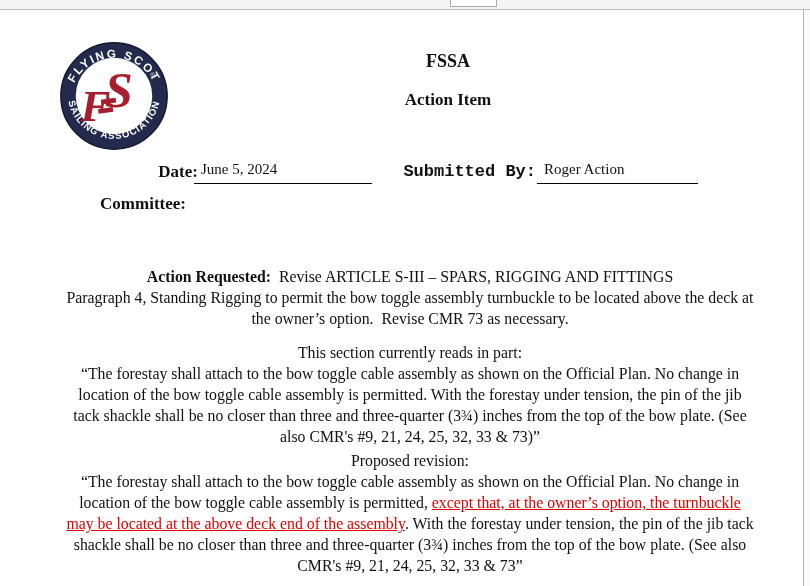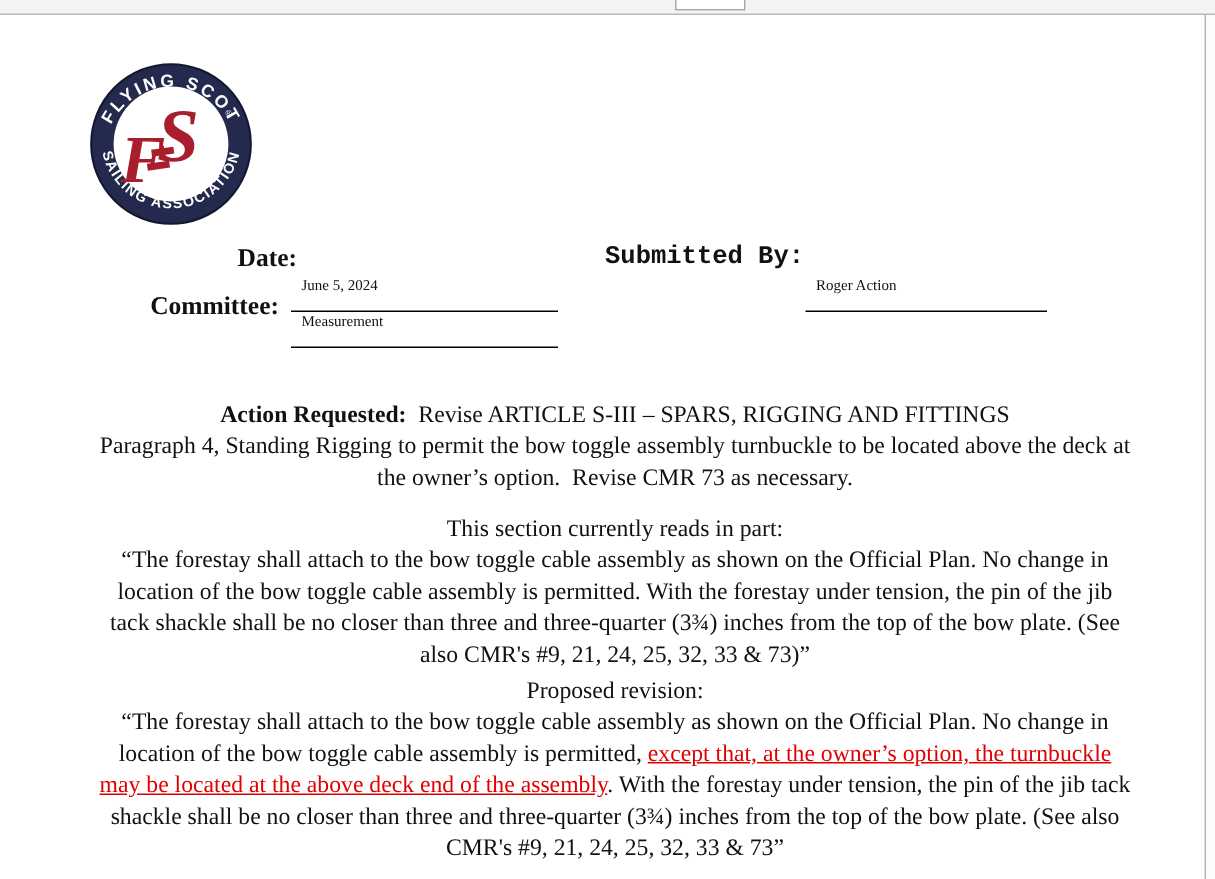--- a/index.html
+++ b/index.html
@@ -13,21 +13,21 @@
   
   .page{position:absolute;left:0;top:10px;width:803px;height:576px;
     background:#fff;border-right:1px solid #b5b5b5;}
   .logo{position:absolute;left:58px;top:30px;width:112px;height:112px;}
   .org-title{position:absolute;left:98px;top:41px;width:700px;text-align:center;
     font-weight:bold;font-size:18px;}
   .doc-title{position:absolute;left:98px;top:80px;width:700px;text-align:center;
     font-weight:bold;font-size:17px;}
   .form-label{position:absolute;font-weight:bold;font-size:17px;text-align:right;}
   .form-value{position:absolute;height:23px;border-bottom:1.5px solid #000;
-    font-size:10px;padding-left:7px;box-sizing:border-box;margin-top:24px;}
+    font-size:15px;padding-left:7px;box-sizing:border-box;}
   .lbl-date{left:70px;top:152px;width:128px;}
   .val-date{left:194px;top:151px;width:178px;}
   .lbl-committee{left:58px;top:184px;width:128px;}
   .val-committee{left:194px;top:175px;width:178px;}
   .lbl-submitted{left:388px;top:152px;width:148px;font-family:Liberation Mono, monospace;}
   .val-submitted{left:537px;top:151px;width:161px;}
   .para{position:absolute;left:65px;width:690px;font-size:15.8px;line-height:21px;text-align:center;}
   .p-action{top:256px;}
   .p-current{top:332px;}
   .p-proposed{top:440px;}
@@ -61,26 +61,27 @@
         <textPath href="#arcBottom" startOffset="50%" text-anchor="middle">SAILING ASSOCIATION</textPath>
       </text>
       <g style="fill:var(--monogram_red,#a81e2d)">
         <text x="24" y="87" font-size="48" font-style="italic" font-weight="bold" font-family="Liberation Serif, serif">F</text>
         <text x="50" y="72" font-size="54" font-style="italic" font-weight="bold" font-family="Liberation Serif, serif">S</text>
         <path d="M46 63 h16 v5 h-16 z" transform="rotate(-8 54 65)"></path>
         <path d="M43 73 h16 v5 h-16 z" transform="rotate(-8 51 75)"></path>
       </g>
     </svg>
 
+    <div class="org-title">FSSA</div>
+    <div class="doc-title">Action Item</div>
 
     <div class="form-label lbl-date">Date:</div>
     <div class="form-value val-date">June 5, 2024</div>
 
     <div class="form-label lbl-committee">Committee:</div>
-    <div class="form-value val-committee">Measurement</div>
 
     <div class="form-label lbl-submitted">Submitted By:</div>
     <div class="form-value val-submitted">Roger Action</div>
 
     <div class="para p-action prewrap"><span class="bold-label">Action Requested:</span><span>  Revise ARTICLE S-III – SPARS, RIGGING AND FITTINGS
 Paragraph 4, Standing Rigging to permit the bow toggle assembly turnbuckle to be located above the deck at the owner’s option.  Revise CMR 73 as necessary.</span></div>
 
     <div class="para p-current">
       <div>This section currently reads in part:</div>
       <div>“The forestay shall attach to the bow toggle cable assembly as shown on the Official Plan. No change in location of the bow toggle cable assembly is permitted. With the forestay under tension, the pin of the jib tack shackle shall be no closer than three and three-quarter (3¾) inches from the top of the bow plate. (See also CMR's #9, 21, 24, 25, 32, 33 &amp; 73)”</div>

